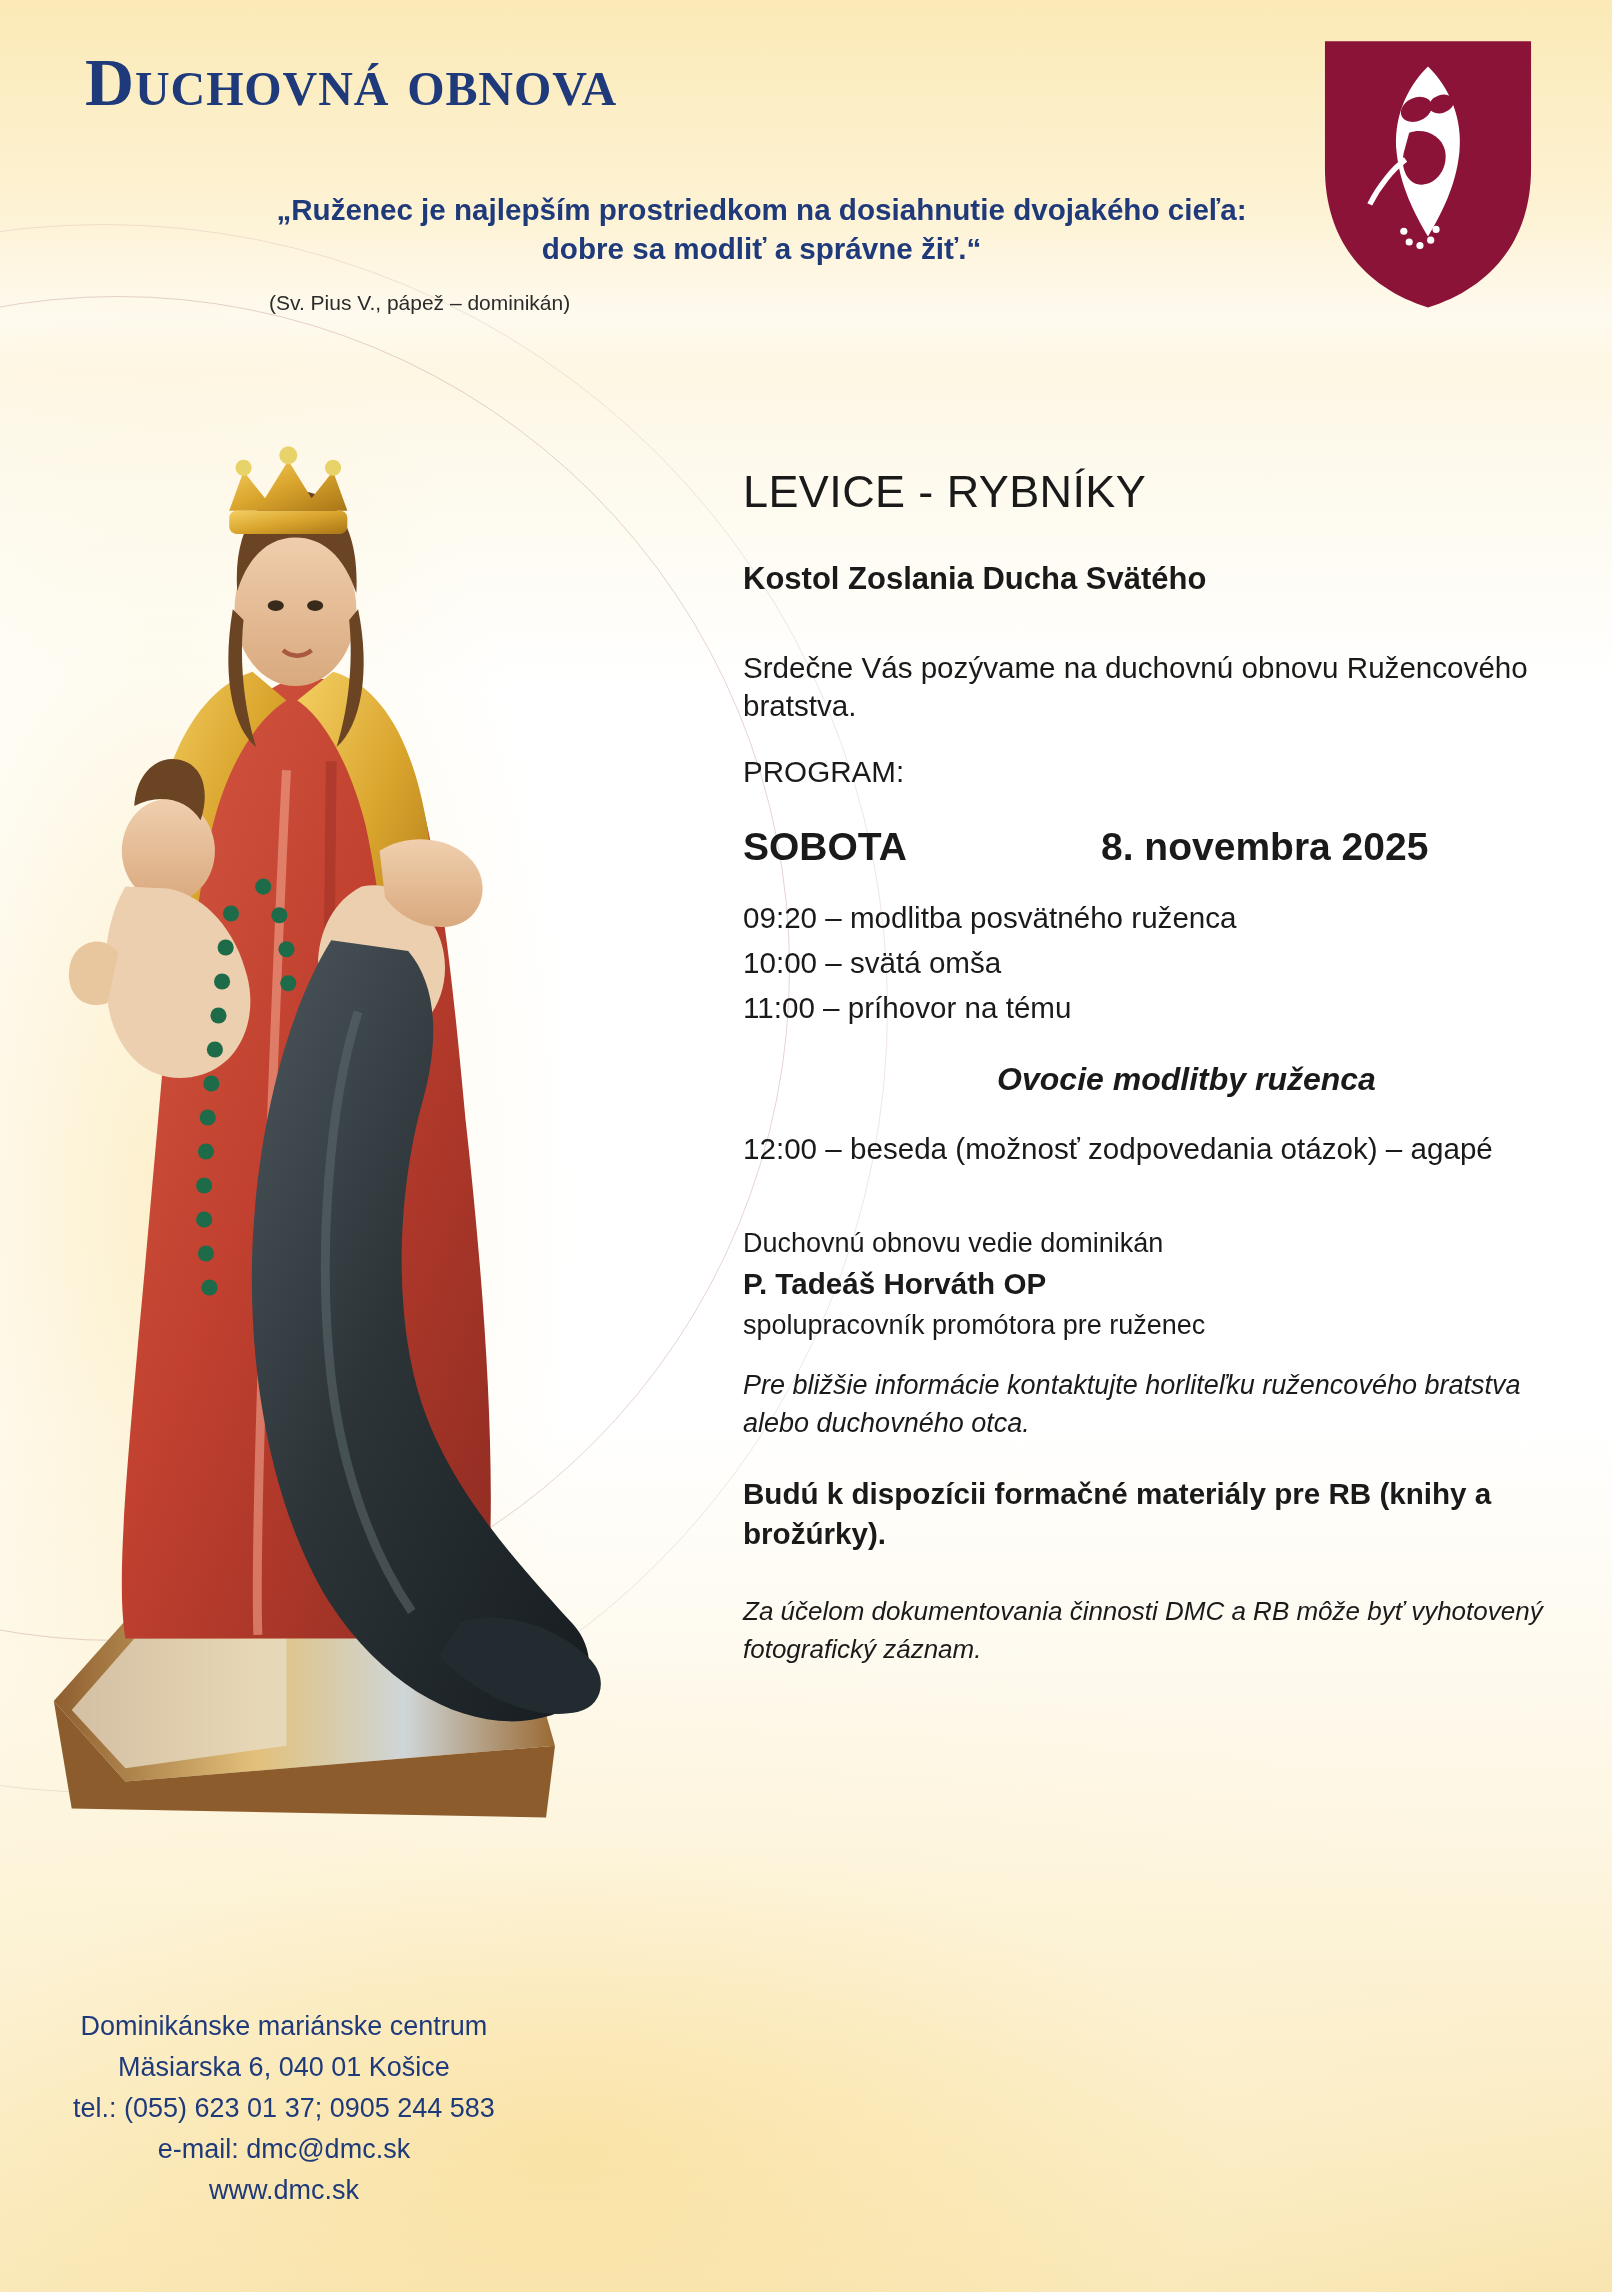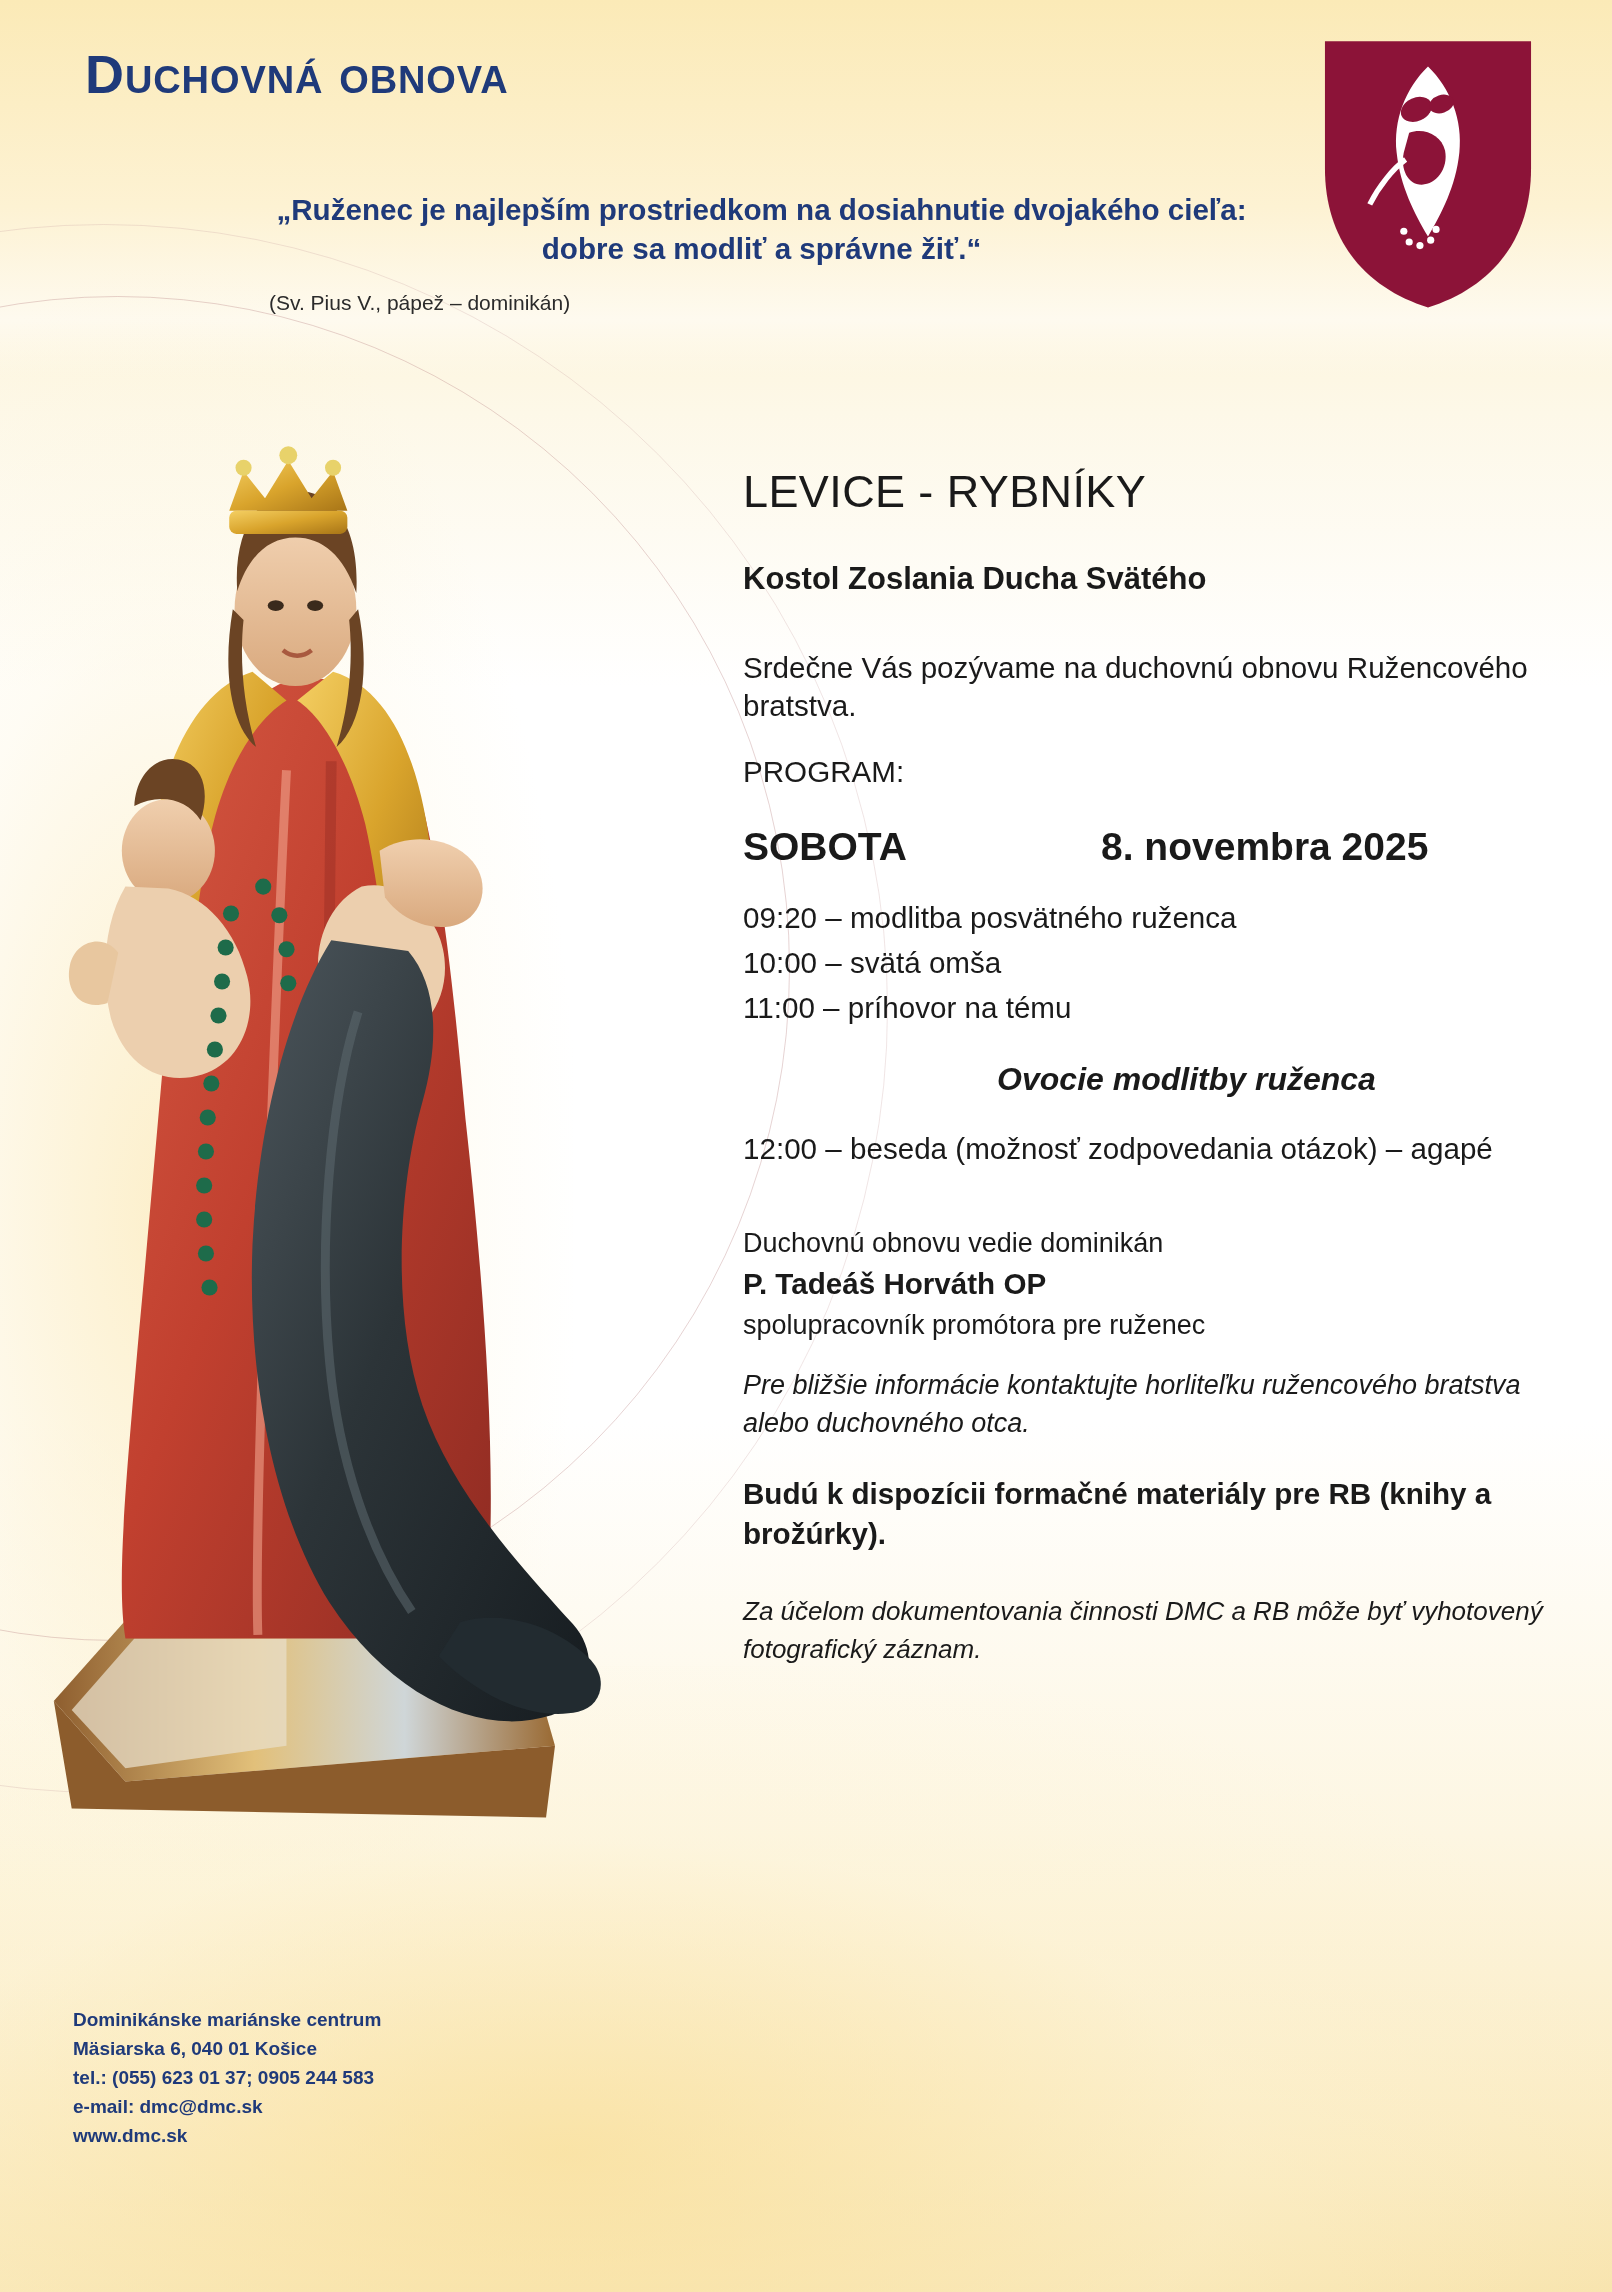--- a/index.html
+++ b/index.html
@@ -52,27 +52,27 @@
     pointer-events: none;
   }
   .arc1 { left: -555px; top: 296px; width: 1343px; height: 1343px; border-color: rgba(190,140,140,0.38); }
   .arc2 { left: -681px; top: 224px; width: 1567px; height: 1567px; border-color: rgba(200,160,160,0.28); }
 
   
   .title {
     position: absolute;
     left: 85px;
     top: 43px;
-    font-size: 54px;
+    font-size: 68px;
     font-weight: bold;
     letter-spacing: 0.9px;
     color: #1f3a7a;
     font-variant: small-caps;
     text-transform: none;
-    font-family: Liberation Sans, sans-serif;
+    font-family: Liberation Serif, serif;
   }
   .subtitle {
     position: absolute;
     left: 269px;
     top: 190px;
     width: 985px;
     text-align: center;
     color: #1f3a7a;
     font-size: 29.6px;
     font-weight: bold;
@@ -191,23 +191,24 @@
     font-style: italic;
     line-height: 1.45;
   }
 
   
   .contact {
     position: absolute;
     left: 73px;
     top: 2006px;
     color: #1f3a7a;
-    font-size: 19px;
-    font-weight: bold;
+    font-size: 27px;
+    font-weight: normal;
     line-height: 1.52;
+    text-align: center;
   }
 </style>
 </head>
 <body>
 
 <div class="poster">
 
   <div class="top-band"></div>
   <div class="glow-left"></div>
   <div class="glow-bottom"></div>

